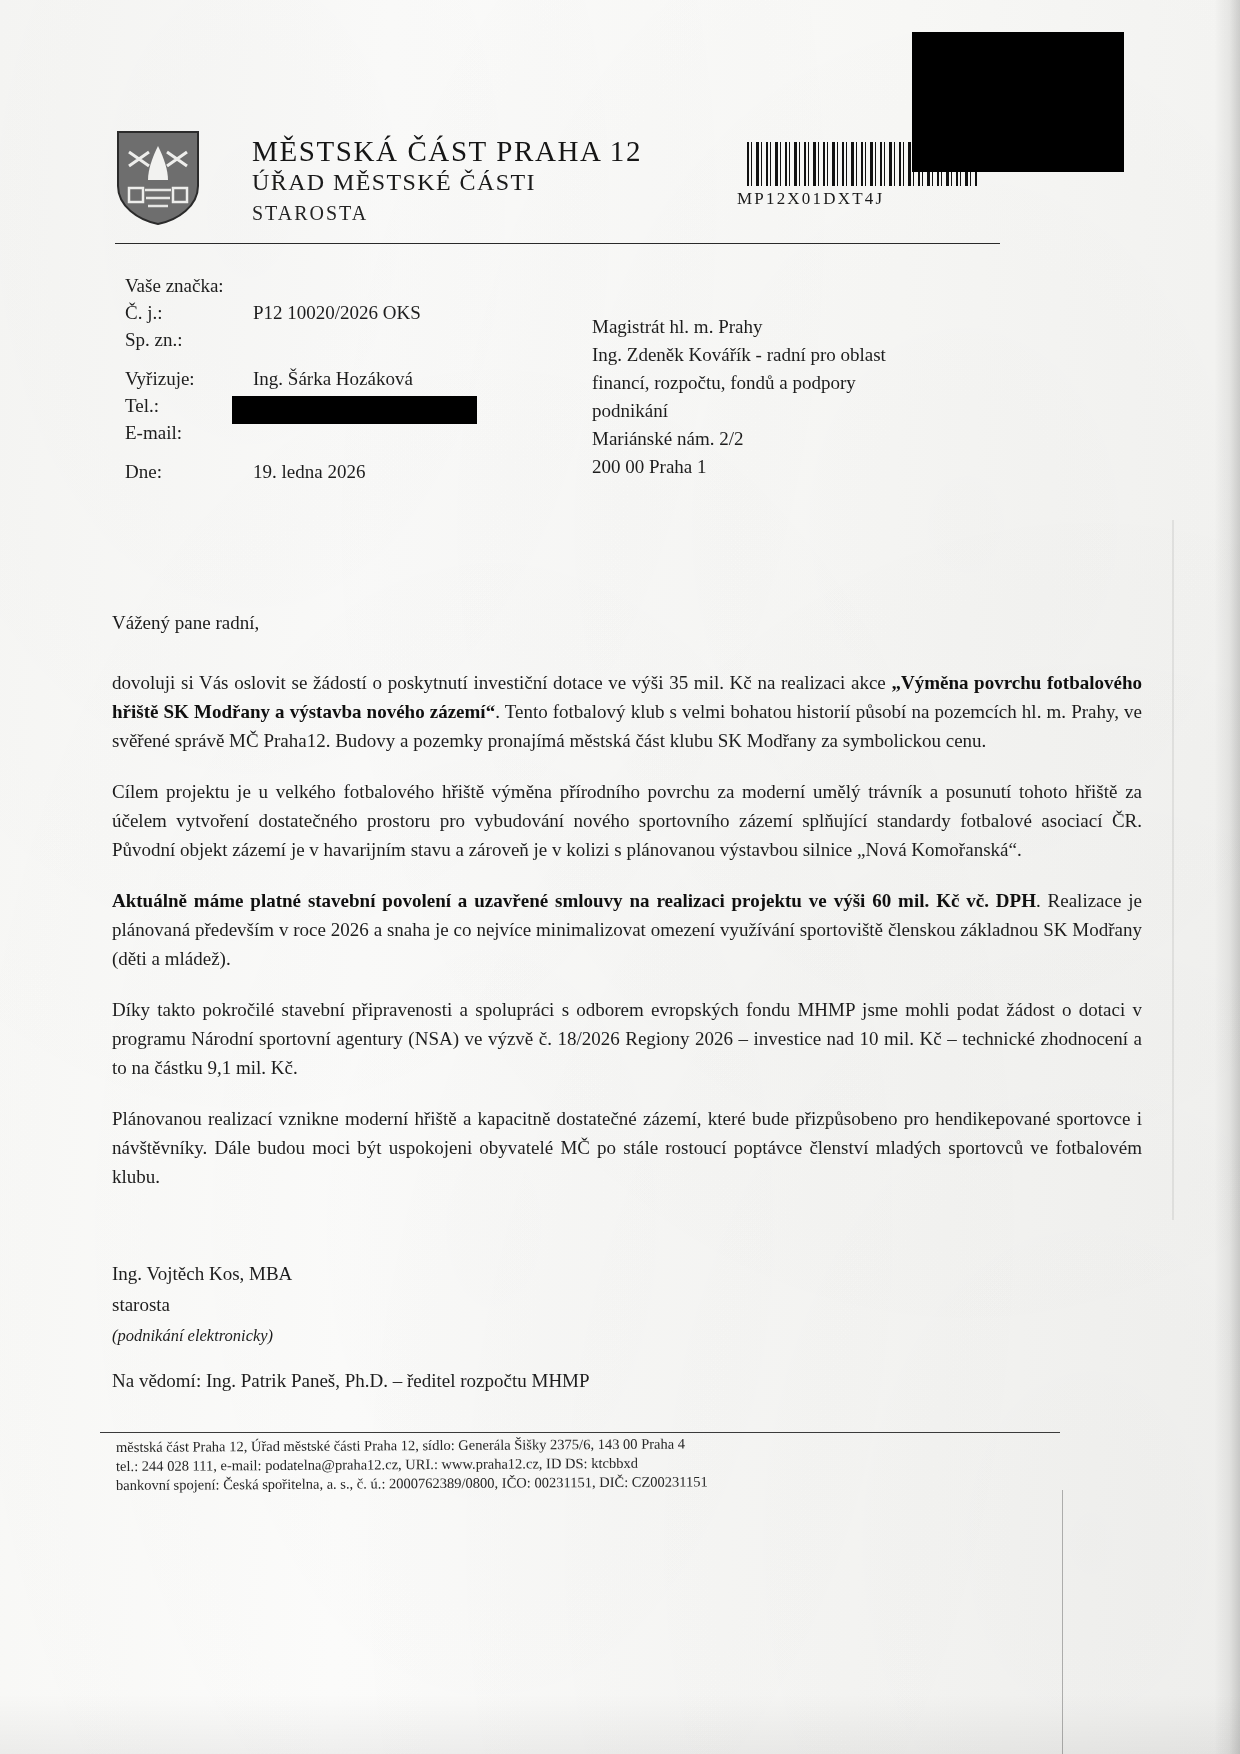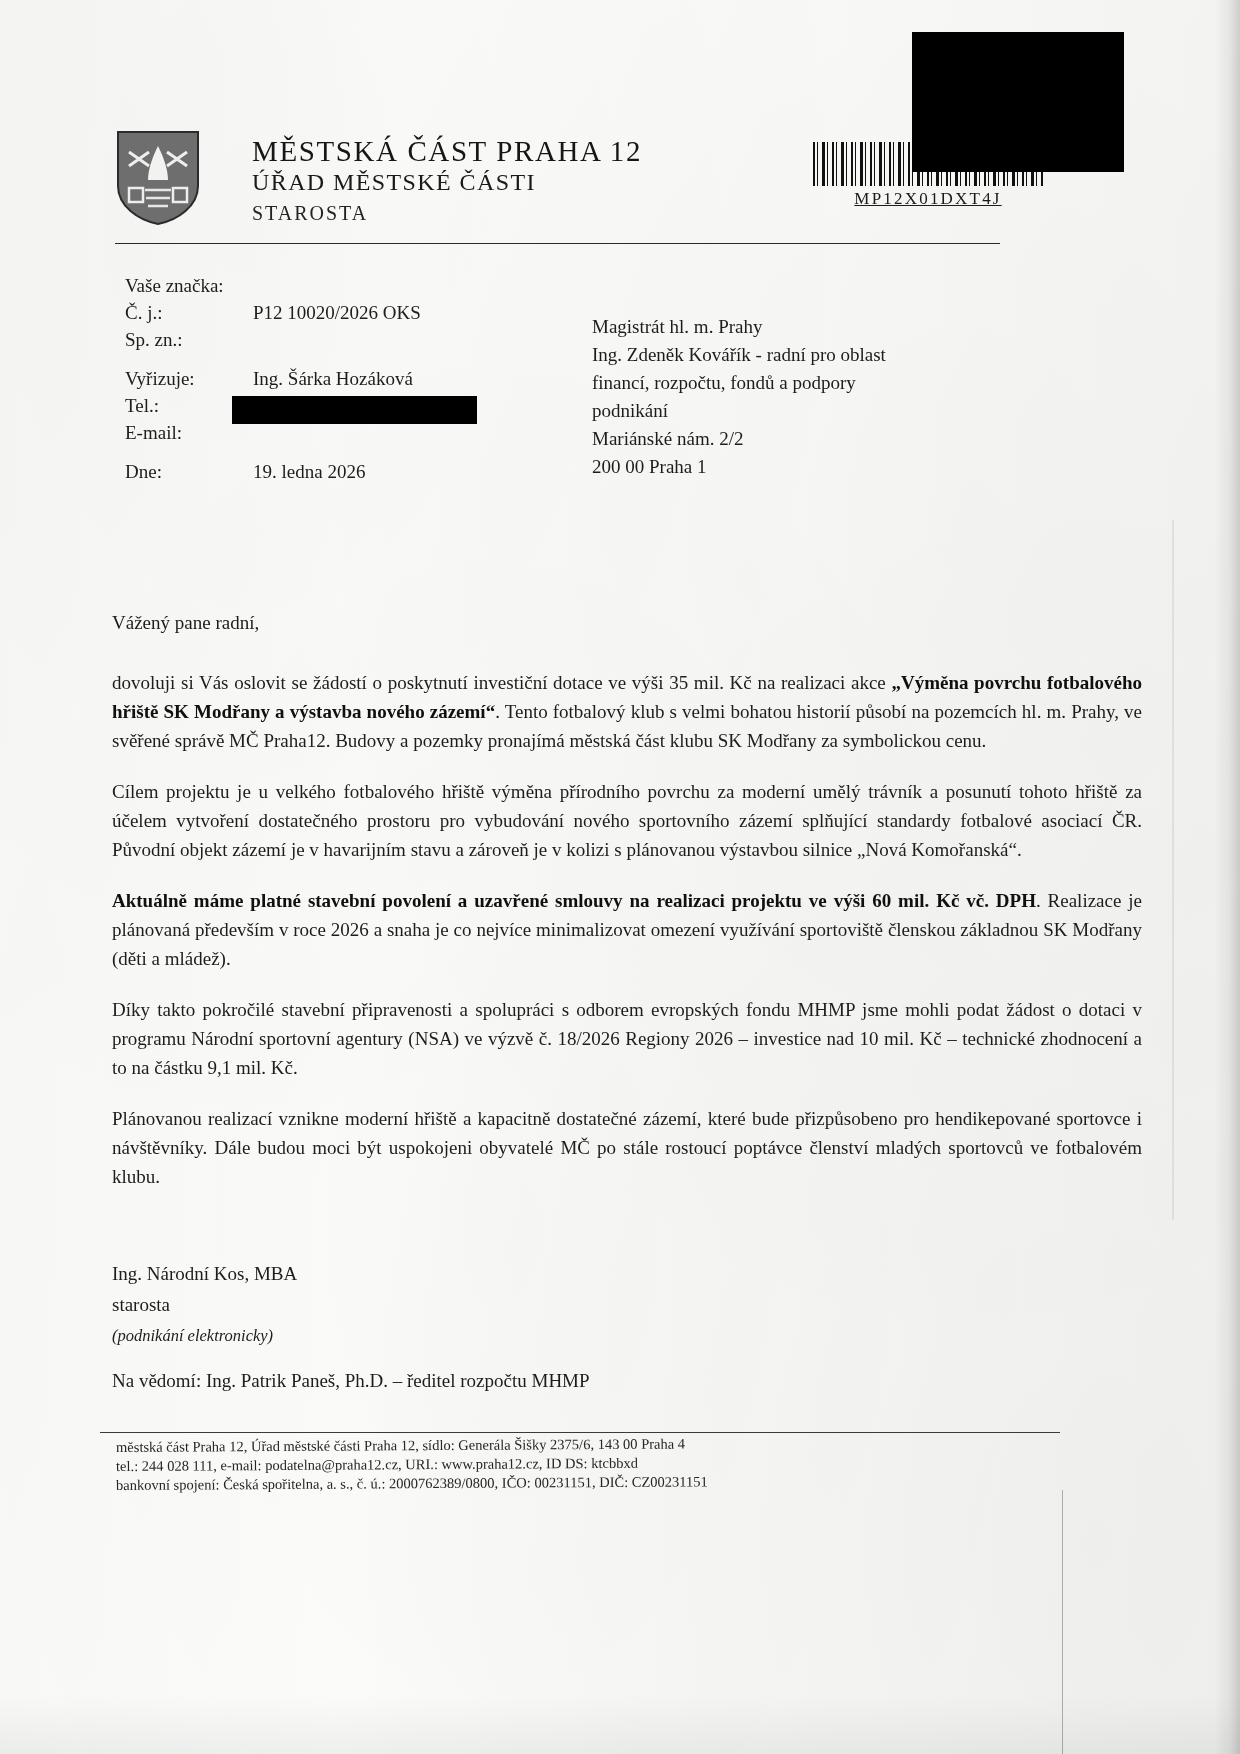--- a/index.html
+++ b/index.html
@@ -84,25 +84,23 @@
   }
   .org-line3 {
     font-size: 20px;
     letter-spacing: 2.0px;
     line-height: 30px;
     color: #242424;
   }
 
   .barcode-wrap {
     position: absolute;
-    left: 688px;
+    left: 622px;
     top: 14px;
     width: 250px;
-    text-align: center;
-    text-decoration: underline;
   }
   .barcode {
     height: 44px;
     width: 230px;
     margin: 0 auto;
     background-image: repeating-linear-gradient(
       90deg,
       #111 0px, #111 2px, transparent 2px, transparent 4px,
       #111 4px, #111 5px, transparent 5px, transparent 9px,
       #111 9px, #111 12px, transparent 12px, transparent 14px,
@@ -326,21 +324,21 @@
 
     <p><b>Aktuálně máme platné stavební povolení a uzavřené smlouvy na realizaci projektu ve výši 60 mil. Kč vč. DPH</b><span>. Realizace je plánovaná především v roce 2026 a snaha je co nejvíce minimalizovat omezení využívání sportoviště členskou základnou SK Modřany (děti a mládež).</span></p>
 
     <p>Díky takto pokročilé stavební připravenosti a spolupráci s odborem evropských fondu MHMP jsme mohli podat žádost o dotaci v programu Národní sportovní agentury (NSA) ve výzvě č. 18/2026 Regiony 2026 – investice nad 10 mil. Kč – technické zhodnocení a to na částku 9,1 mil. Kč.</p>
 
     <p>Plánovanou realizací vznikne moderní hřiště a kapacitně dostatečné zázemí, které bude přizpůsobeno pro hendikepované sportovce i návštěvníky. Dále budou moci být uspokojeni obyvatelé MČ po stále rostoucí poptávce členství mladých sportovců ve fotbalovém klubu.</p>
 
   </div>
 
   <div class="signature">
-    <div>Ing. Národní Kos, MBA</div>
+    <div>Ing. Vojtěch Kos, MBA</div>
     <div>starosta</div>
     <div class="sig-note">(podnikání elektronicky)</div>
   </div>
 
   <div class="cc">Na vědomí: Ing. Patrik Paneš, Ph.D. – ředitel rozpočtu MHMP</div>
 
   <div class="footer-rule"></div>
   <div class="footer">
     <span class="skew-a">městská část Praha 12, Úřad městské části Praha 12, sídlo: Generála Šišky 2375/6, 143 00 Praha 4</span>
     <span class="skew-a">tel.: 244 028 111, e-mail: podatelna@praha12.cz, URI.: www.praha12.cz, ID DS: ktcbbxd</span>

